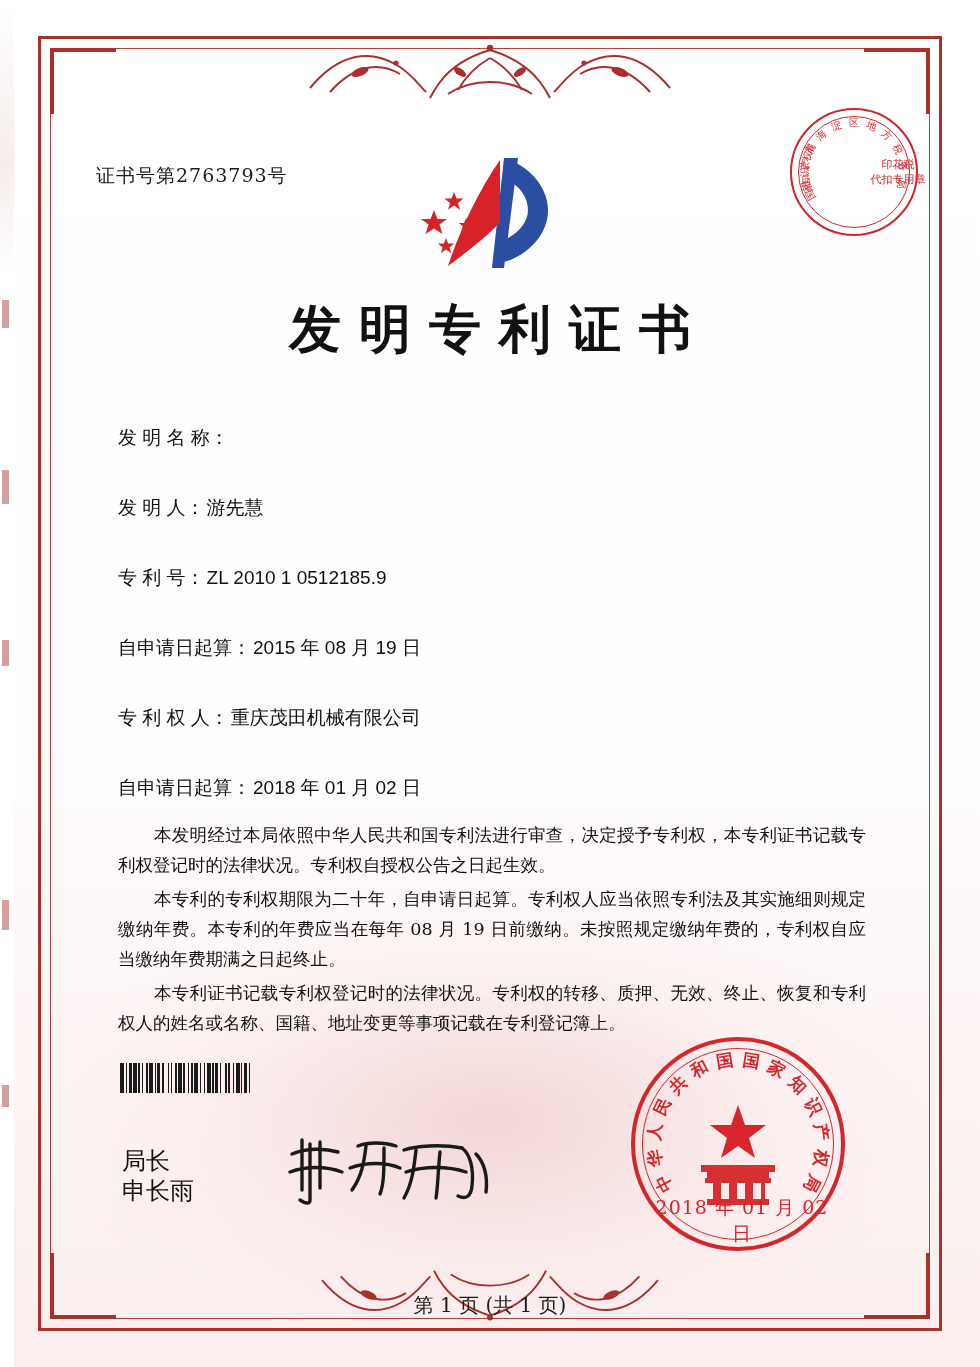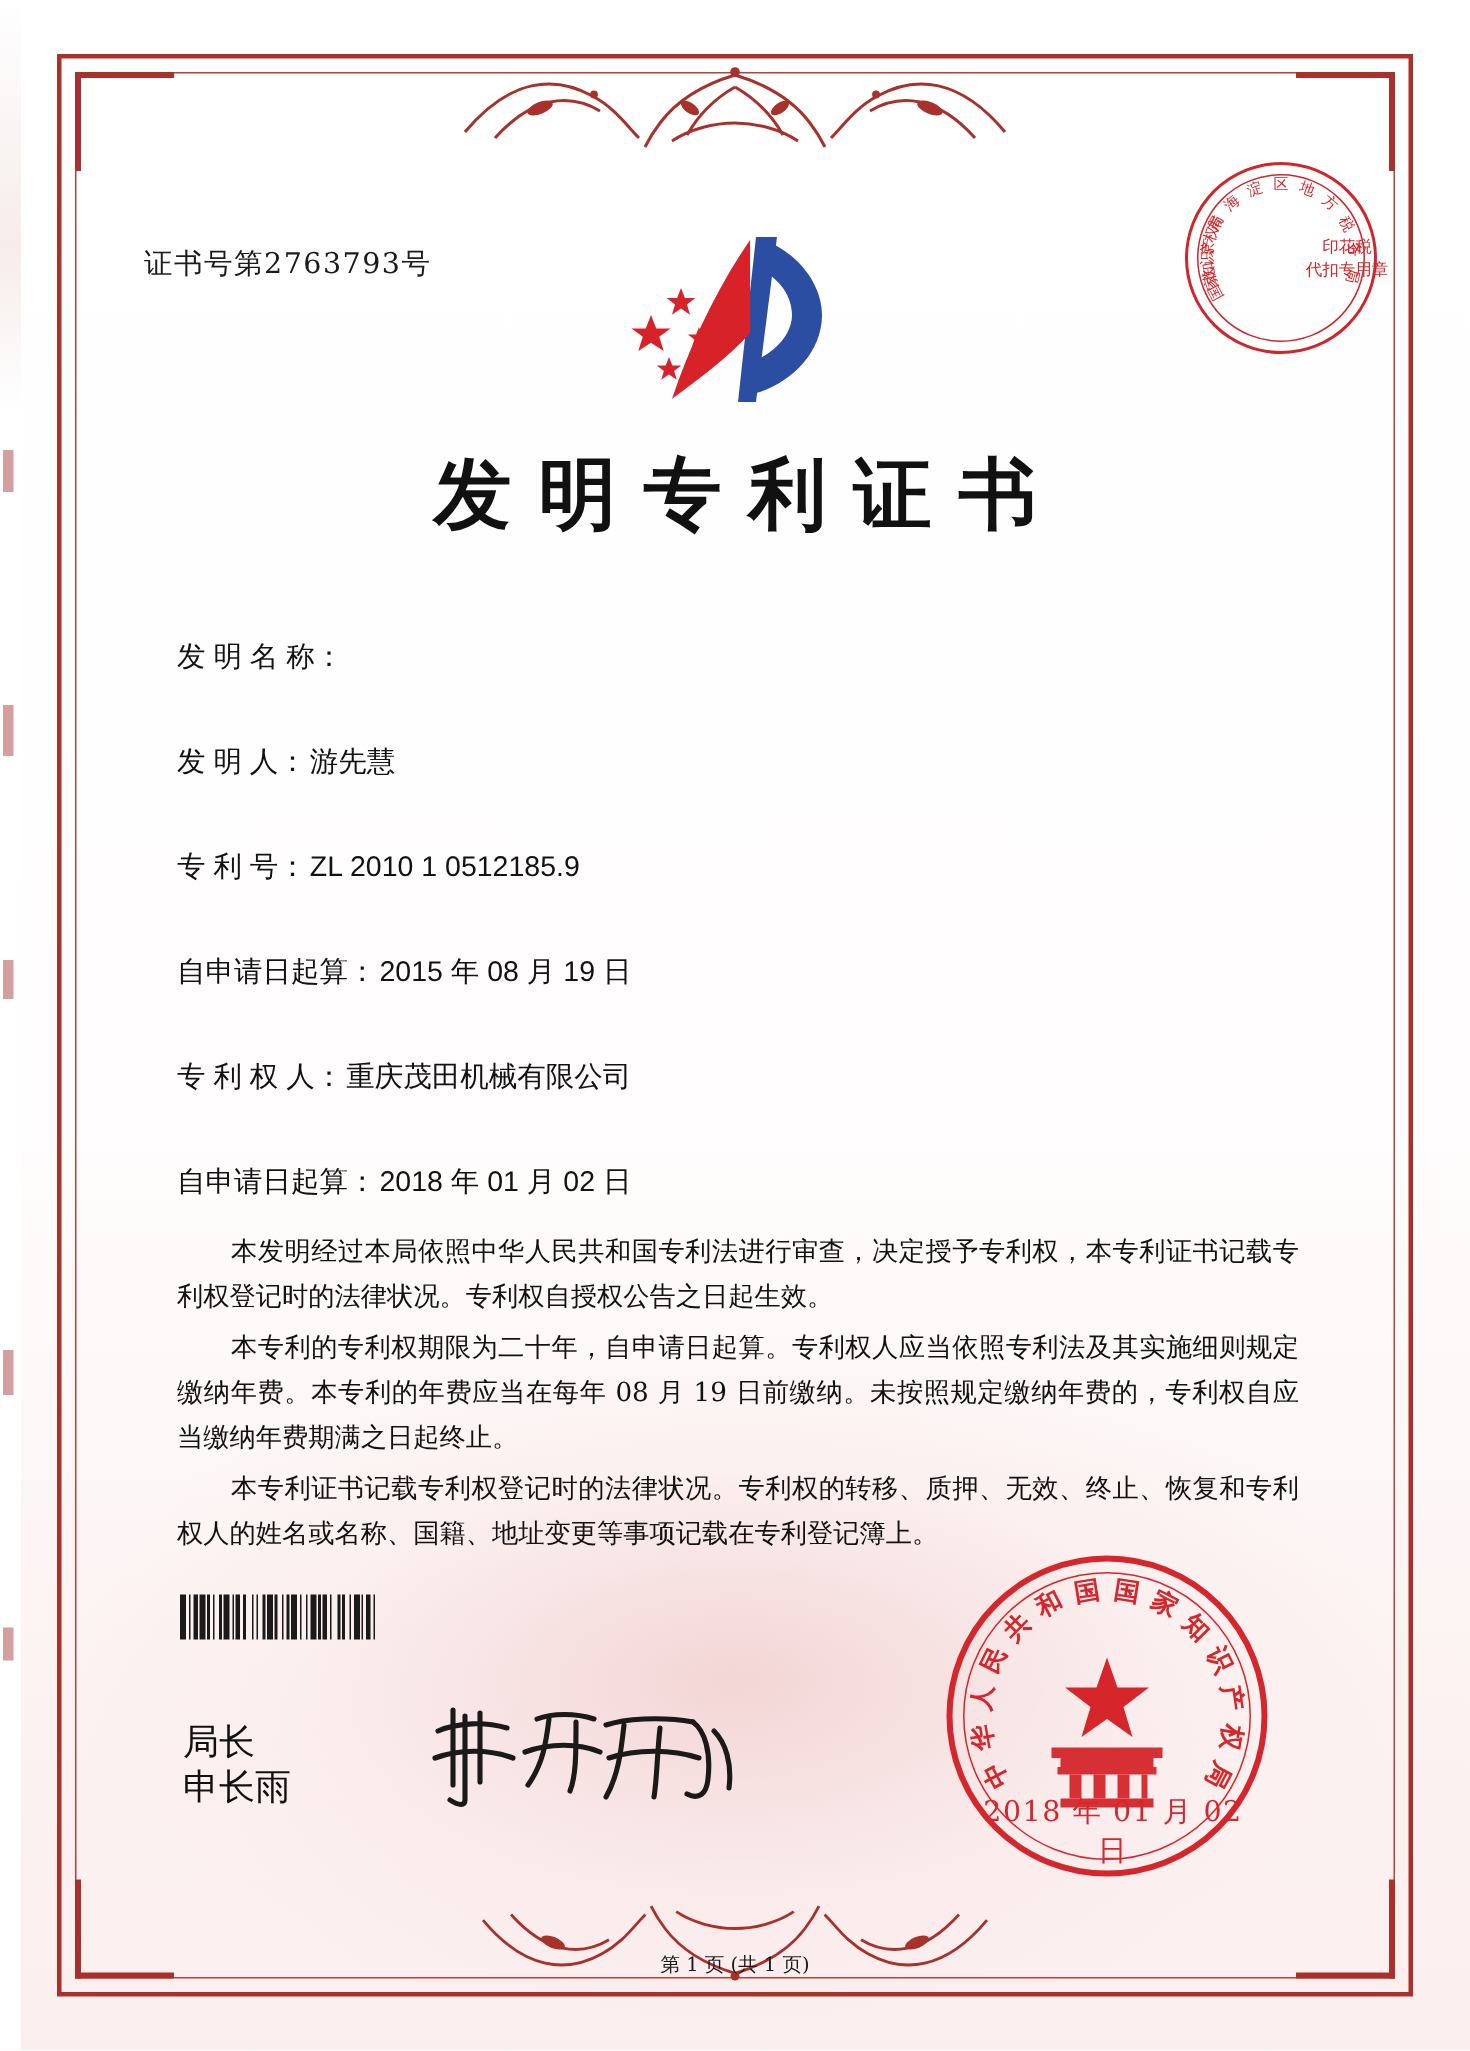--- a/index.html
+++ b/index.html
@@ -248,21 +248,21 @@
     font-size: 19px;
     color: #d4262b;
     font-family: "DejaVu Serif", serif;
     letter-spacing: 1px;
   }
 
   .page-footer {
     position: absolute;
     left: 0; right: 0; bottom: 48px;
     text-align: center;
-    font-size: 13px;
+    font-size: 20px;
     color: #1a1a1a;
     font-family: "DejaVu Serif", serif;
   }
 </style>
 </head>
 <body>
 
 <div class="page">
 
   <div class="edge-strip">

